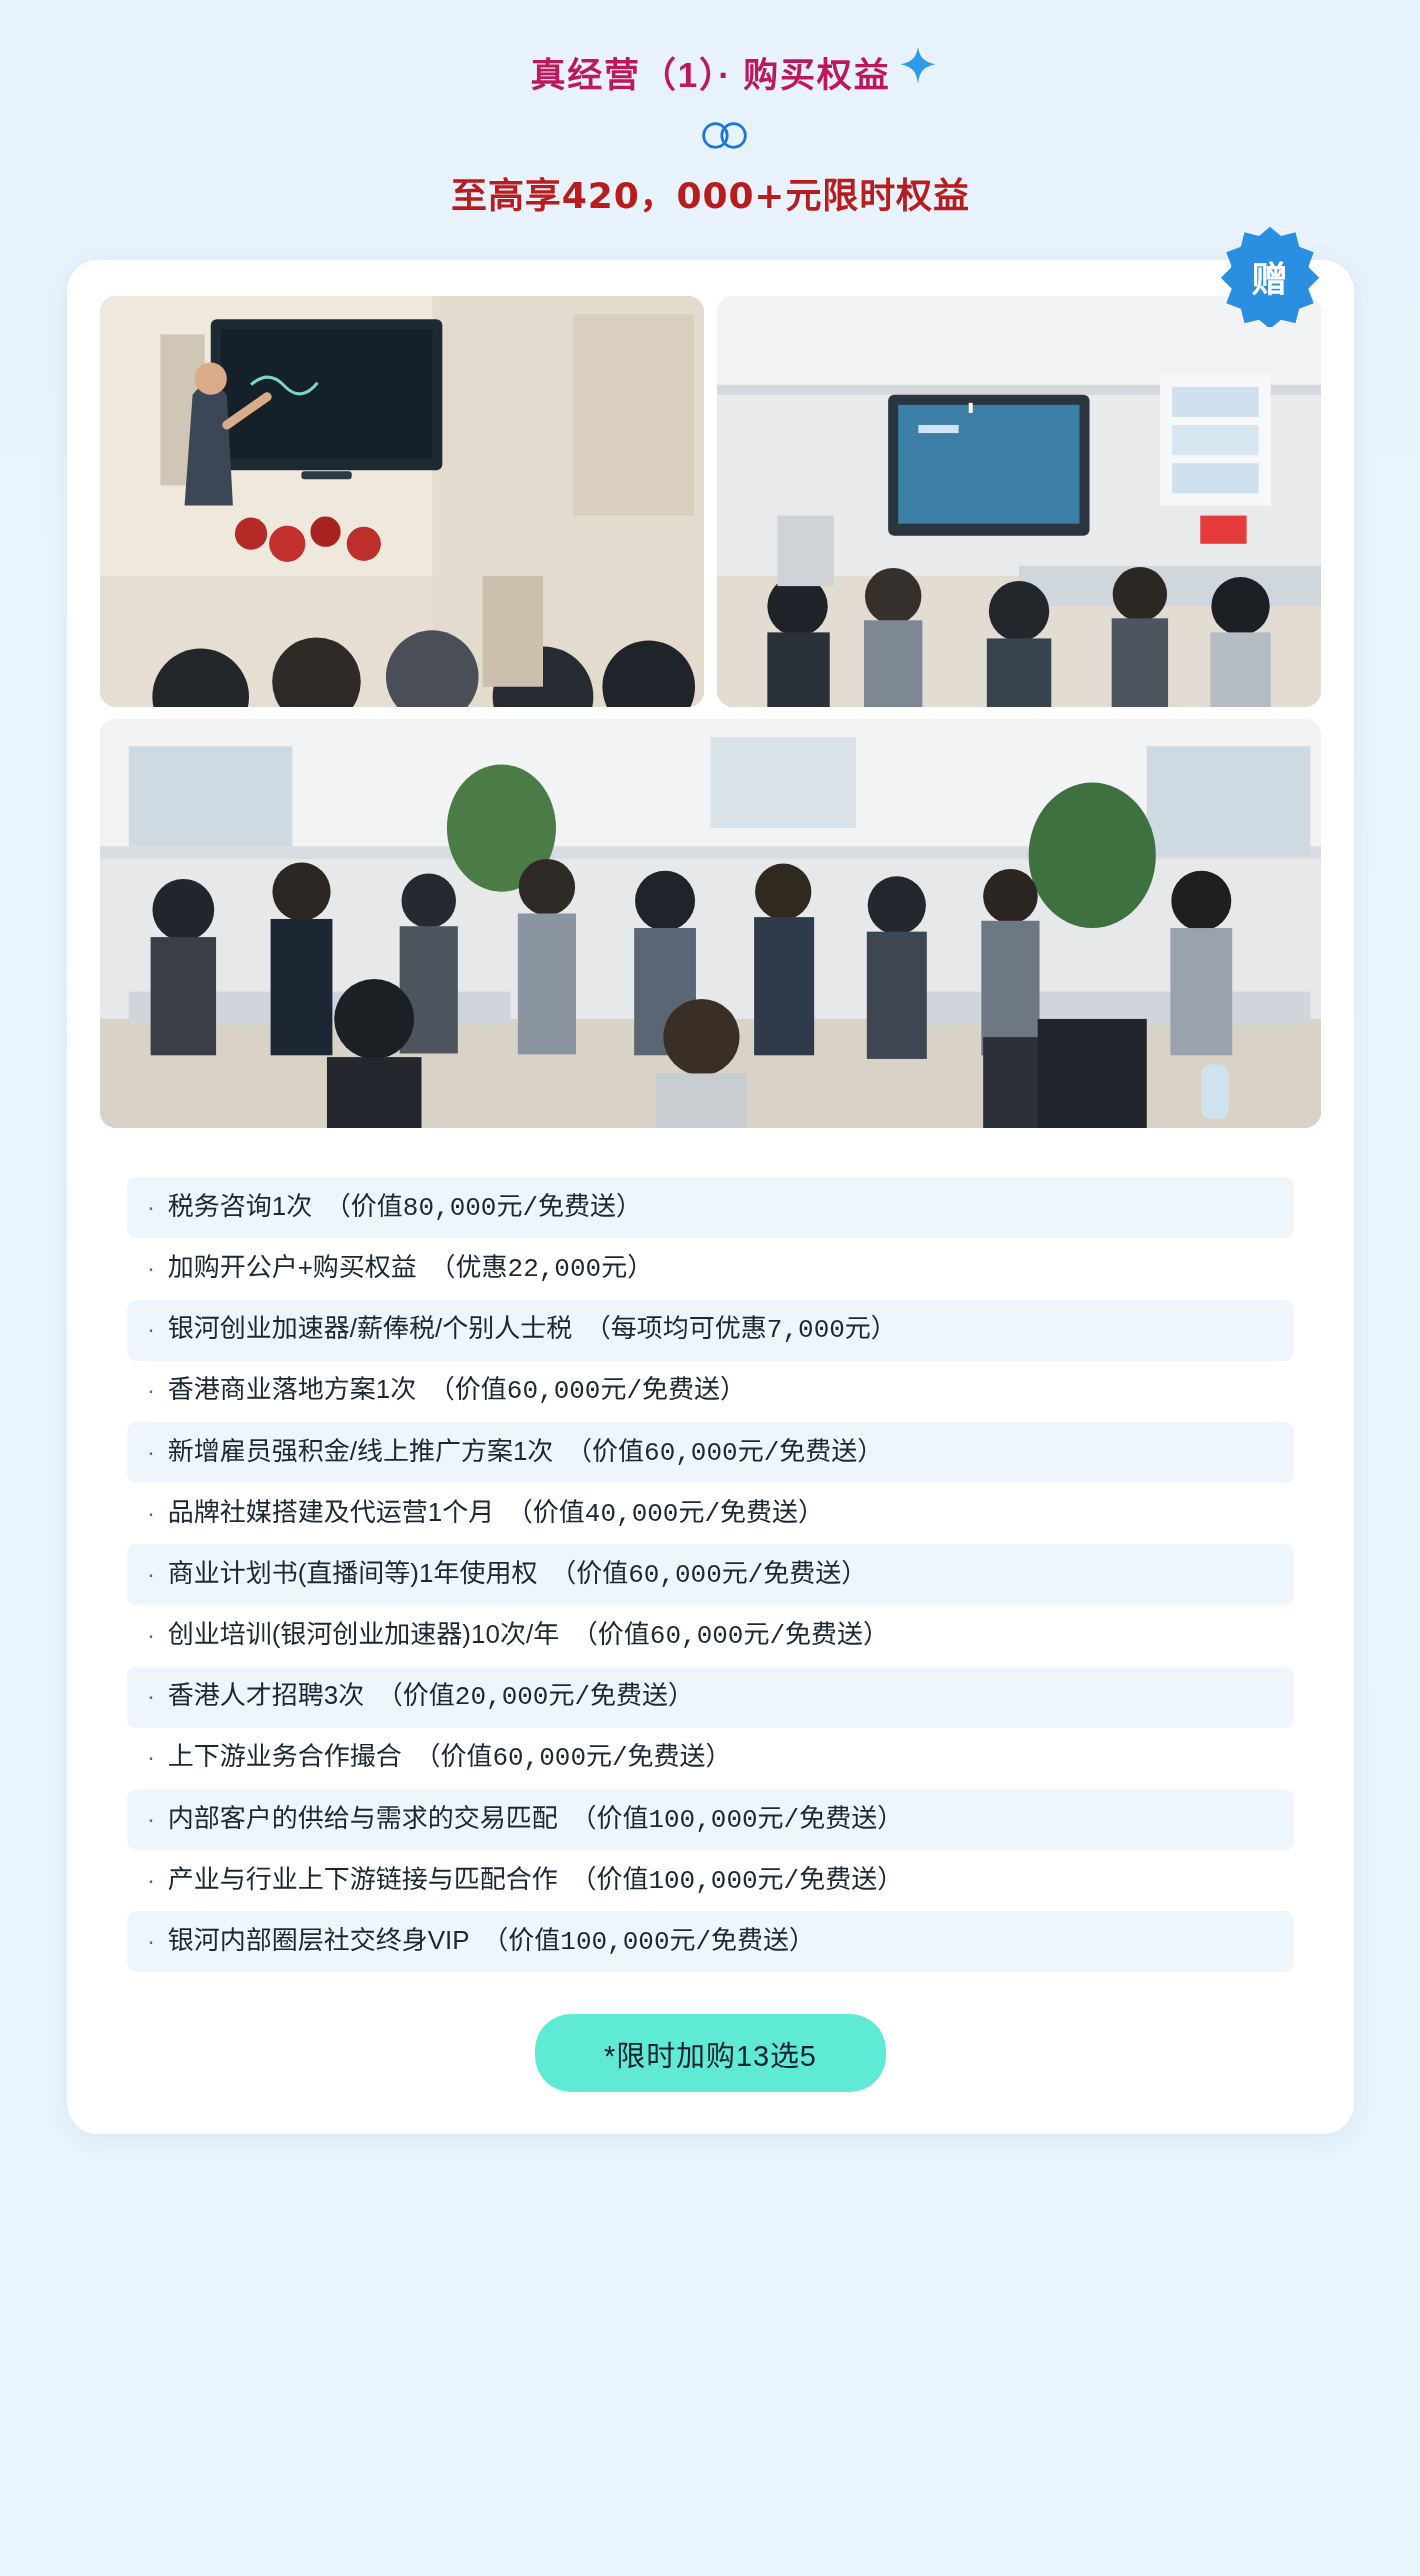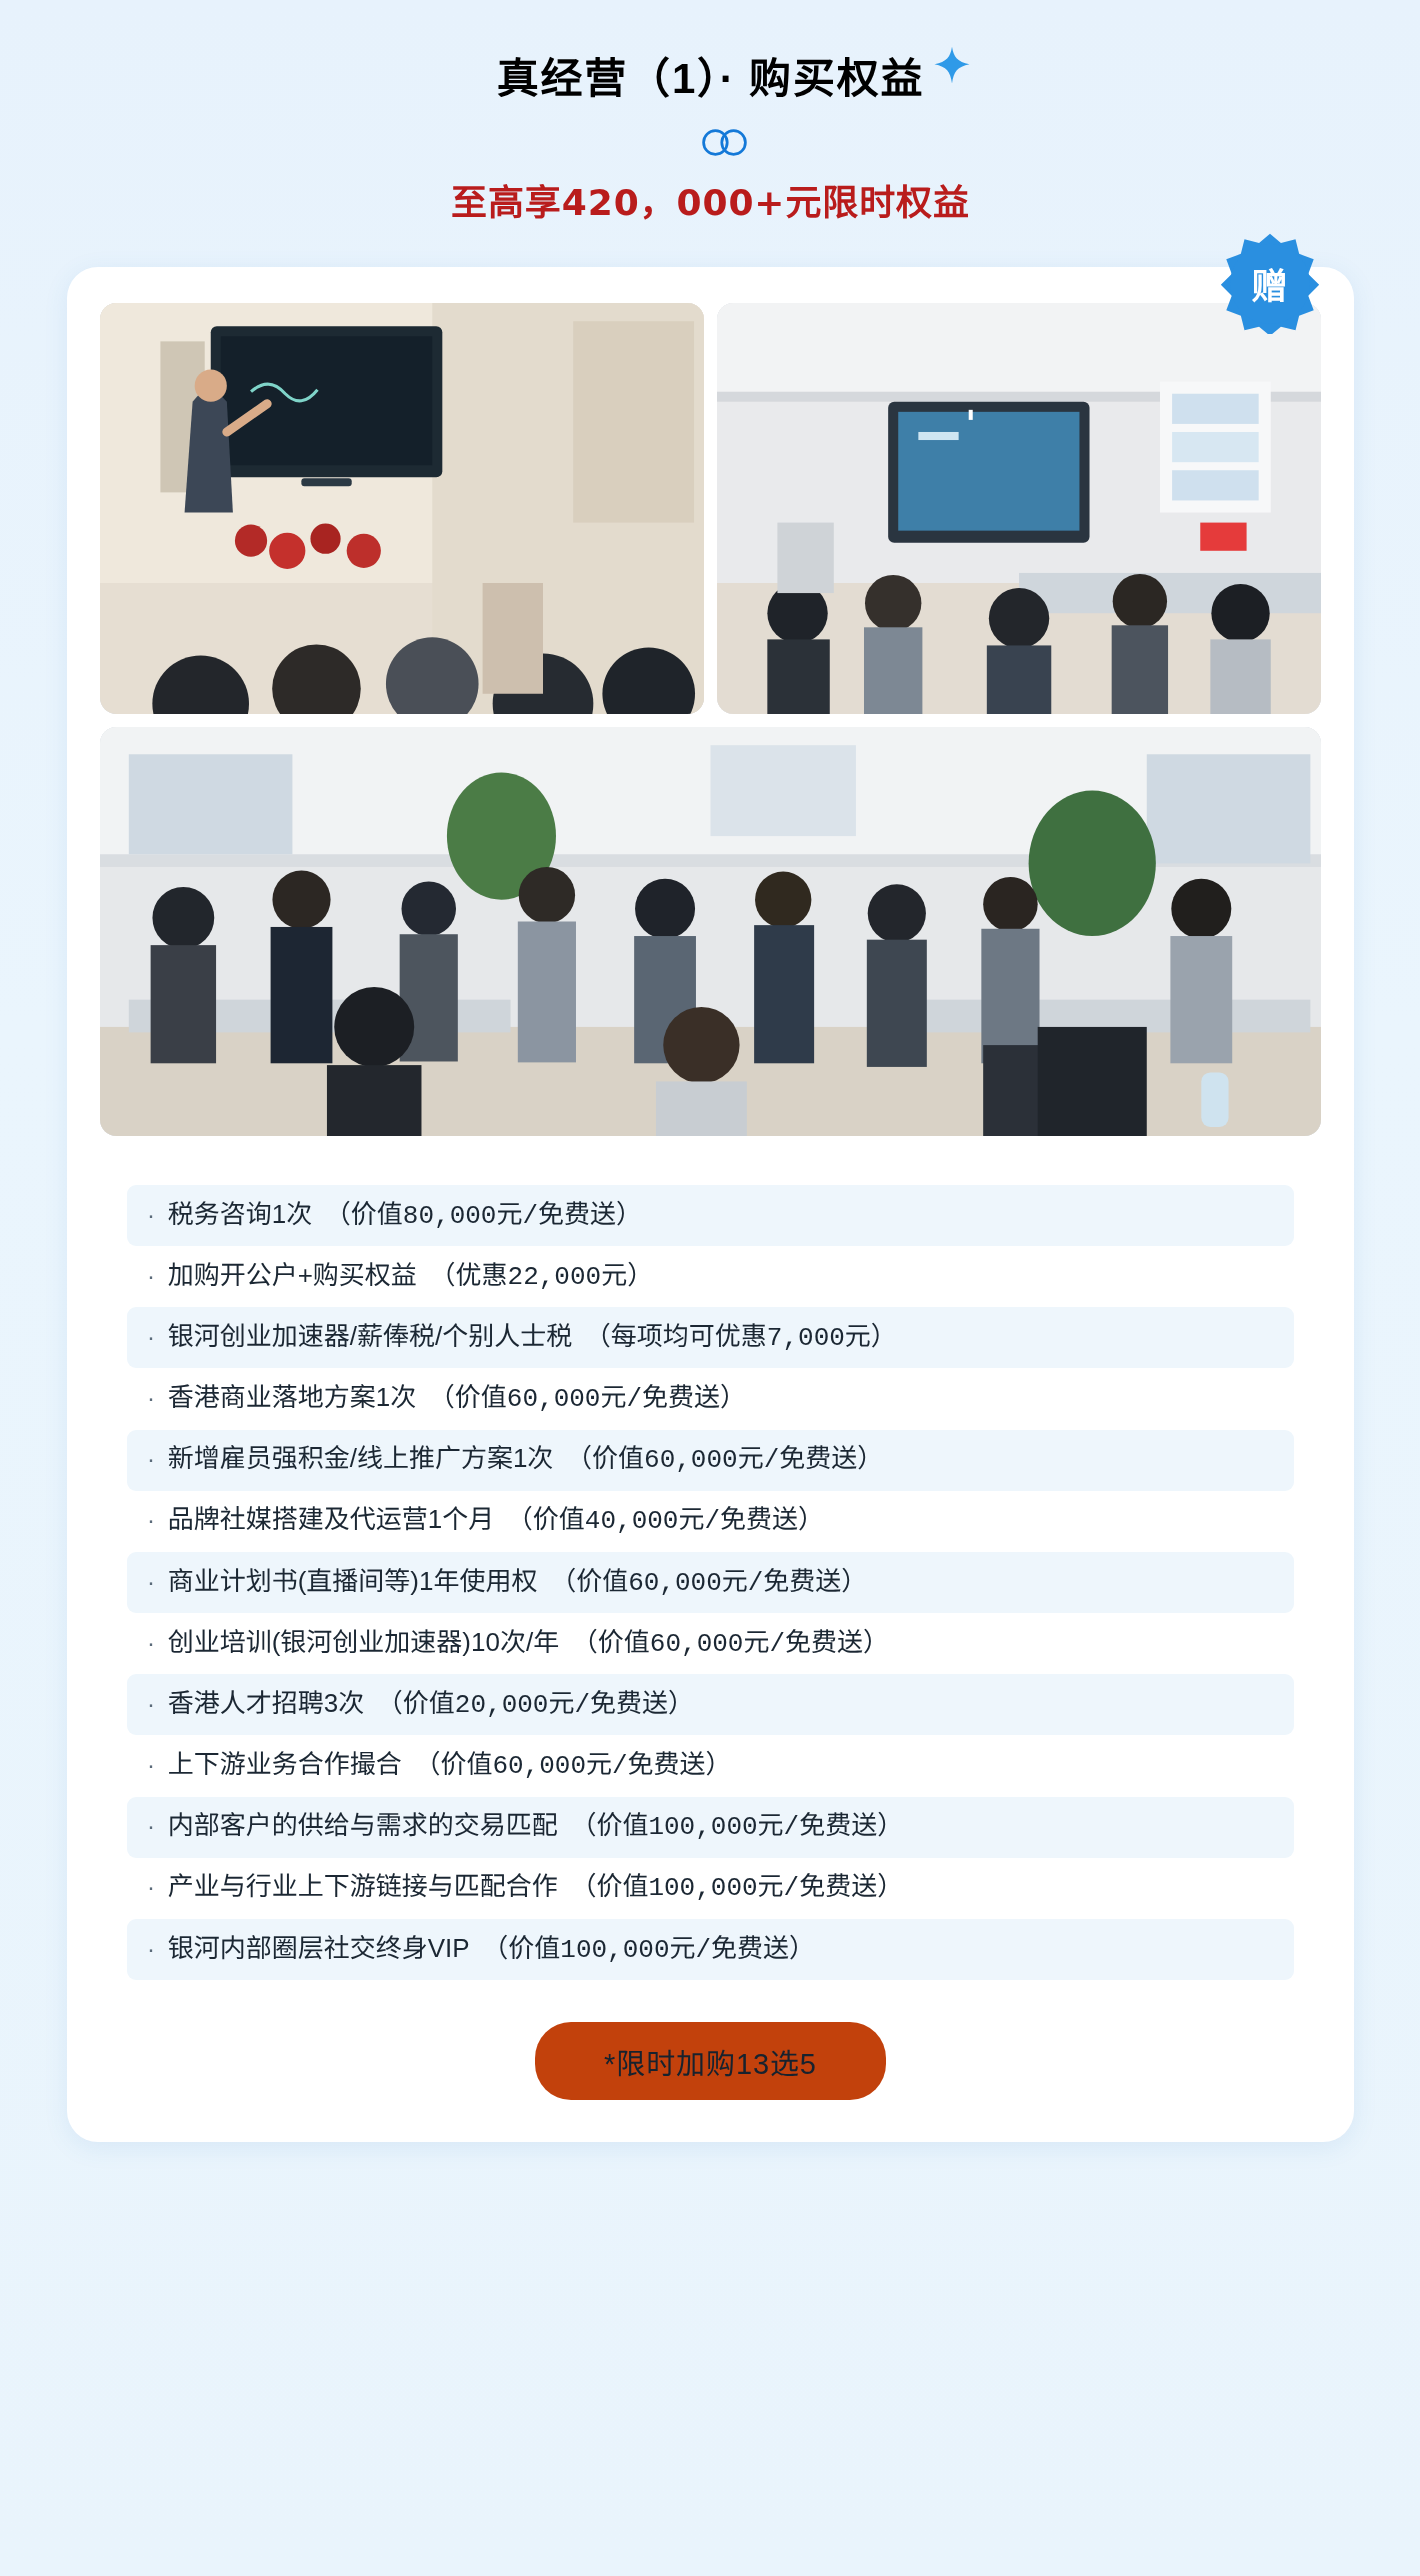--- a/index.html
+++ b/index.html
@@ -27,23 +27,23 @@
   .header {
     padding-top: 56px;
     text-align: center;
     position: relative;
   }
   .title-wrap {
     display: inline-block;
     position: relative;
   }
   .main-title {
-    font-size: 42px;
+    font-size: 35px;
     font-weight: bold;
-    color: #000000;
+    color: #be185d;
     letter-spacing: 1.8px;
     line-height: 1.1;
     white-space: nowrap;
   }
   .sparkle {
     position: absolute;
     right: -49px;
     top: -11px;
     width: 42px;
     height: 42px;
@@ -160,21 +160,21 @@
     font-family: Liberation Mono, monospace;
   }
 
   
   .footnote-wrap {
     margin-top: 42px;
     display: flex;
     justify-content: center;
   }
   .footnote {
-    background: #c2410c;
+    background: #5eead4;
     border-radius: 36px;
     padding: 18px 69px;
     font-size: 29px;
     color: #17222e;
     letter-spacing: 0.9px;
   }
   .bottom-space { height: 55px; }
 </style>
 </head>
 <body>

